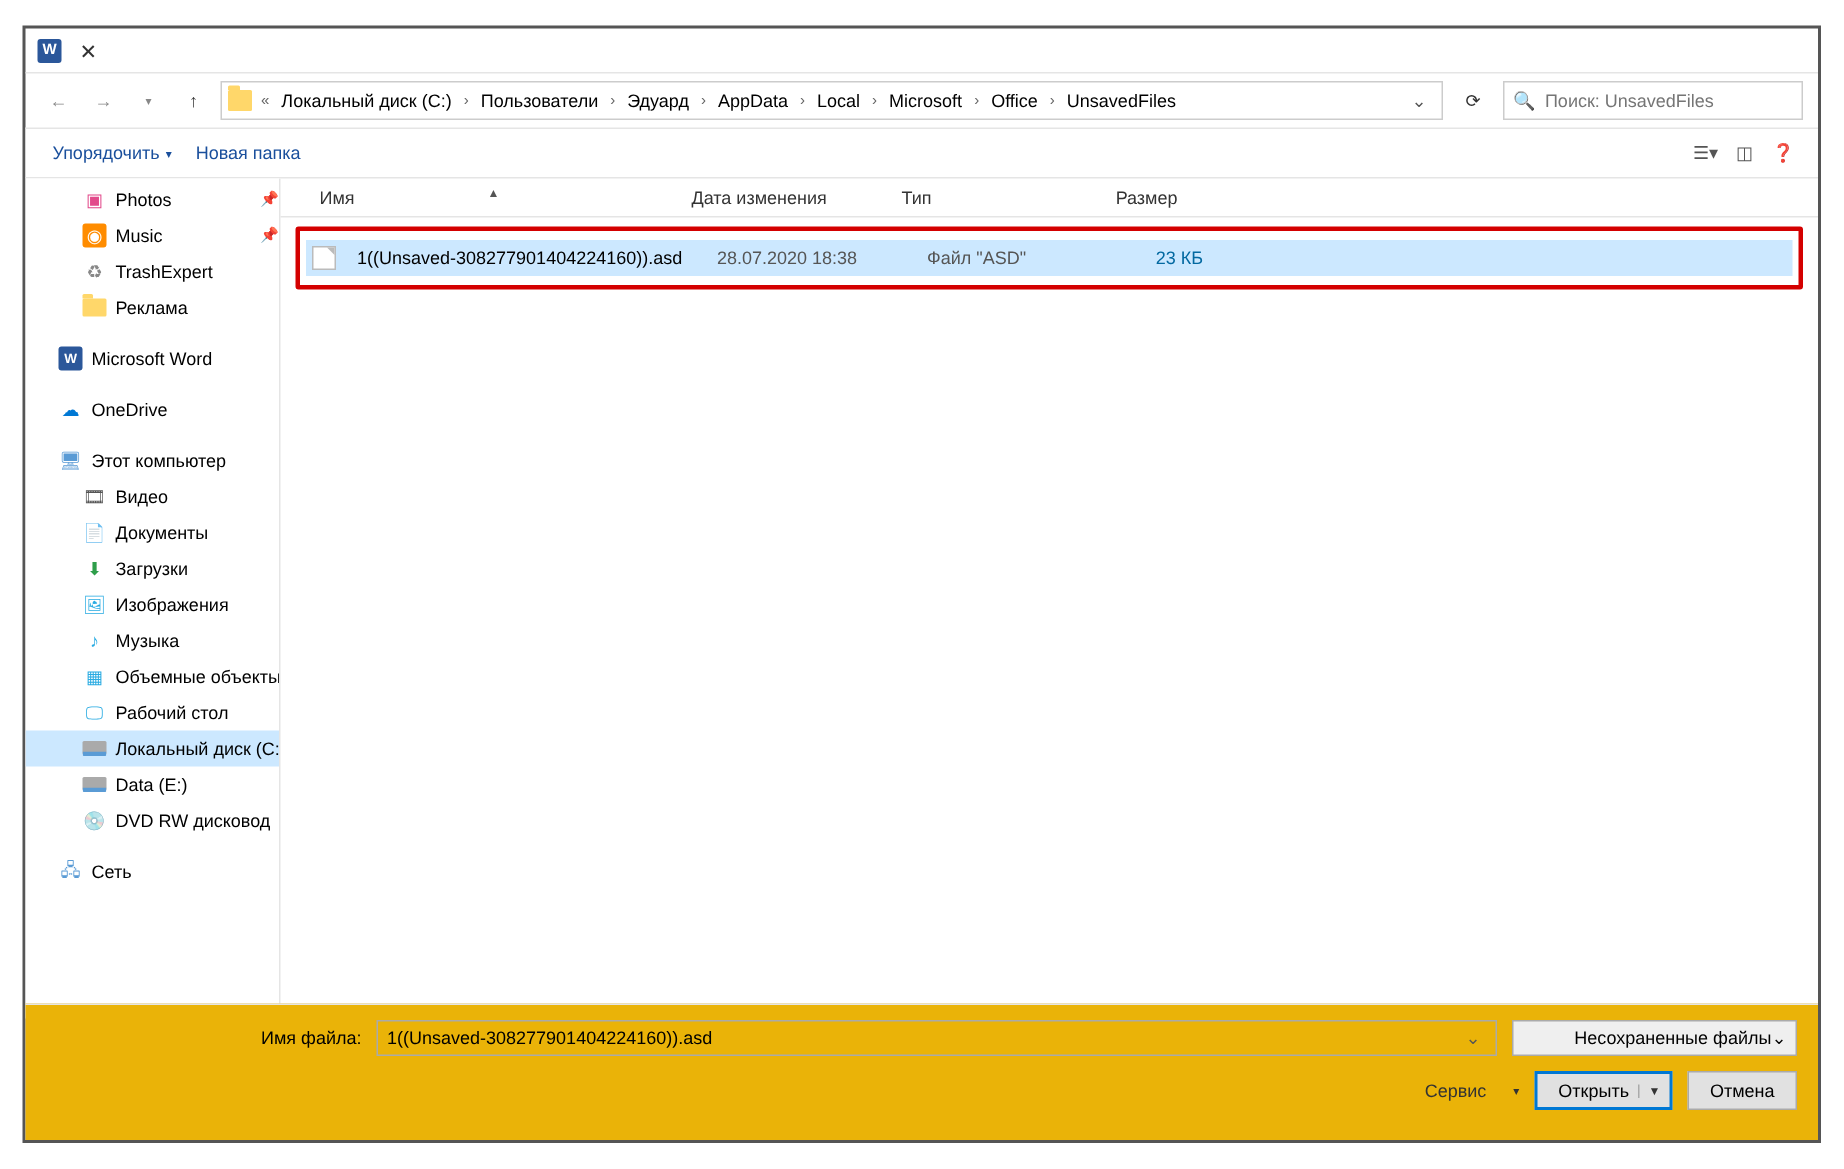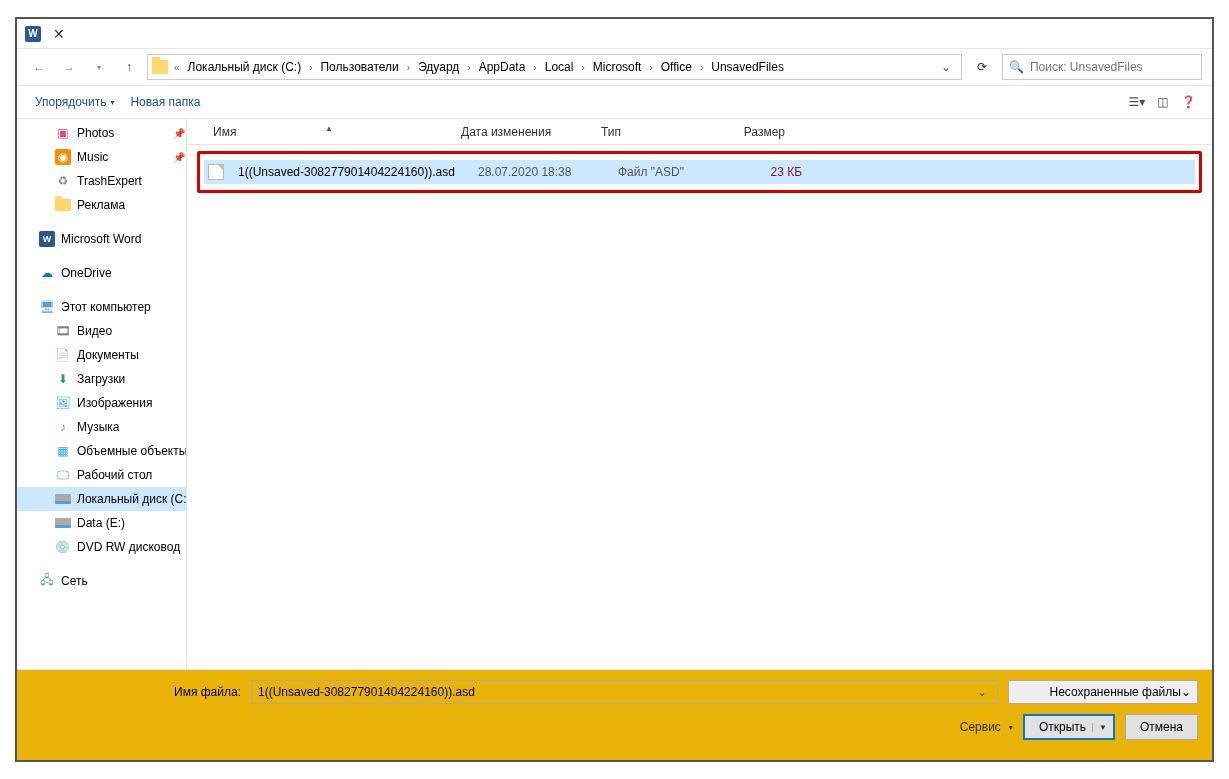--- a/index.html
+++ b/index.html
@@ -47,32 +47,32 @@
 .sort-arrow{position:absolute; top:-1px; left:50%; transform:translateX(-50%); font-size:8px; color:#555;}
 .filelist { flex:1; padding: 6px 10px; }
 .file-row-wrap { border: 3px solid #d40000; padding: 6px 4px; border-radius:2px;}
 .file-row { display:flex; align-items:center; height:24px; background:#cce8ff; padding-left:4px;}
 .file-row .fic{width:16px;height:16px;border:1px solid #bbb;background:#fff;margin-right:6px;position:relative;}
 .file-row .fic::after{content:"";position:absolute;top:0;right:0;border-style:solid;border-width:0 5px 5px 0;border-color:transparent #bbb transparent transparent;}
 .file-row .cell{padding:0 8px;}
 .file-row .c-name{width:240px;white-space:nowrap;overflow:hidden;text-overflow:ellipsis;}
 .file-row .c-date{width:140px;color:#555;}
 .file-row .c-type{width:120px;color:#555;}
-.file-row .c-size{width:80px;text-align:right;color:#7f1d1d;}
+.file-row .c-size{width:80px;text-align:right;color:#0369a1;}
 .footer { position:absolute; bottom:0; left:0; right:0; border-top:1px solid #e5e5e5; padding: 10px 14px; background:#eab308;}
 .frow { display:flex; align-items:center; gap:10px; margin-bottom:10px; justify-content:flex-end;}
 .frow.first { justify-content: stretch; padding-left: 130px;}
 .flabel { width:80px; text-align:right; }
 .fname-input { flex:1; height:24px; border:1px solid #aaa; padding:0 6px; display:flex; align-items:center; justify-content:space-between;}
 .fname-input .drop{color:#555;cursor:pointer;padding:0 4px;}
 .ftype { width:190px; height:24px; border:1px solid #aaa; padding:0 6px; display:flex; align-items:center; justify-content:flex-end; background:#efefef;}
 .fbtn { height:26px; padding:0 14px; border:1px solid #aaa; background:#e1e1e1; cursor:pointer; display:flex; align-items:center; gap:6px;}
 .fbtn.primary{border:2px solid #0078d4; padding:0 6px 0 14px;}
 .fbtn .split{border-left:1px solid #aaa; padding-left:6px; font-size:8px; color:#333;}
-.flink{color:#333;cursor:pointer;display:flex;align-items:center;gap:8px;}
+.flink{color:#333;cursor:pointer;display:flex;align-items:center;gap:18px;}
 </style>
 </head>
 <body>
 
 <div class="outer">
 
   <div class="titlebar">
     <div class="app-icon">W</div>
     <div class="close">✕</div>
   </div>

